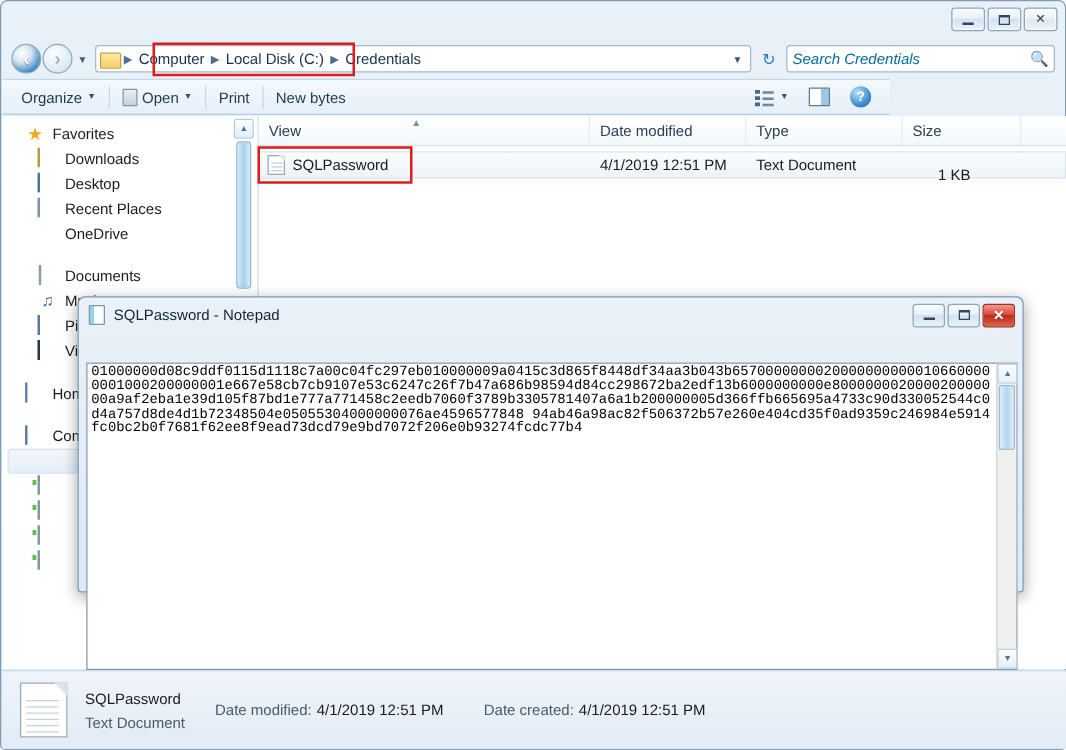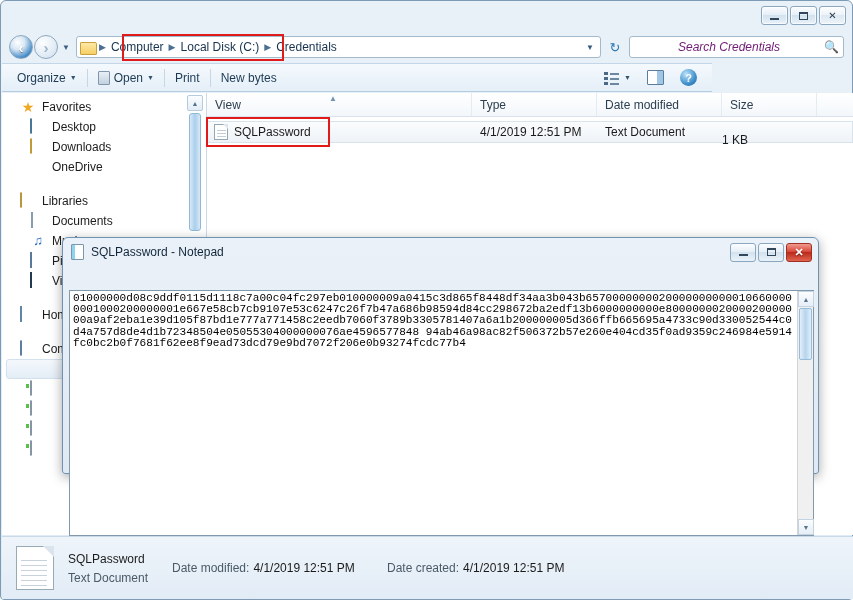--- a/index.html
+++ b/index.html
@@ -95,21 +95,21 @@
   #refresh-button {
     width: 22px; height: 22px; margin: 0 3px;
     display:flex; align-items:center; justify-content:center;
     color:#2f78b5; font-size: 13px;
   }
   #search-field {
     width: 215px; height: 22px;
     background: #fff; border: 1px solid #a3b9cc; border-radius: 3px;
     display: flex; align-items: center; padding: 0 4px;
   }
-  #search-placeholder { flex:1; color: #701a75; font-style: italic; font-size: 12px; text-align: center; }
+  #search-placeholder { flex:1; color: #0369a1; font-style: italic; font-size: 12px; }
   #search-icon { color: #2f6ea8; font-size: 12px; }
 
   
   #toolbar {
     position: absolute; left: 1px; top: 62px; width: 710px; height: 29px;
     background: linear-gradient(180deg,#f4f9fd 0%,#e5eff8 100%);
     border-top: 1px solid #c3d7e8; border-bottom: 1px solid #b6cde0;
     display: flex; align-items: center; padding: 0 8px;
   }
   .tb-item {
@@ -261,21 +261,21 @@
   #file-row {
     display: flex; align-items: center; height: 22px; margin-top: 4px;
     background: linear-gradient(180deg,#fbfcfd 0%,#eef3f8 100%);
     border: 1px solid #d8e3ec;
     position: relative;
   }
   .cell { font-size: 12px; color: #1a1a1a; padding-left: 8px; }
   .cell.c-name { width: 264px; display:flex; align-items:center; gap:6px; padding-left: 6px;}
   .cell.c-date { width: 125px; }
   .cell.c-type { width: 125px; }
-  .cell.c-size { width: 95px; text-align: left; padding-right: 12px; padding-left:0;margin-top:16px; }
+  .cell.c-size { width: 95px; text-align: center; padding-right: 12px; padding-left:0;margin-top:16px; }
   #file-icon {
     width: 14px; height: 16px; background: #fff; border: 1px solid #95a6b4;
     position: relative; flex: none;
   }
   #file-icon::before {
     content:""; position:absolute; right:-1px; top:-1px;
     border-width: 0 5px 5px 0; border-style: solid;
     border-color: transparent #dde6ee transparent transparent;
   }
   #file-icon i {
@@ -468,38 +468,38 @@
     </div>
   </div>
 
   <div id="nav-pane">
     <div class="nav-group">
       <div class="nav-item">
         <span class="nav-icon ic-star">★</span>
         <span>Favorites</span>
       </div>
       <div class="nav-item child">
+        <span class="nav-icon"><span class="ic-download"></span></span>
+        <span>Downloads</span>
+      </div>
+      <div class="nav-item child">
         <span class="nav-icon"><span class="ic-monitor"></span></span>
         <span>Desktop</span>
       </div>
       <div class="nav-item child">
-        <span class="nav-icon"><span class="ic-download"></span></span>
-        <span>Downloads</span>
+        <span class="nav-icon"><span class="ic-recent"></span></span>
+        <span>Recent Places</span>
       </div>
       <div class="nav-item child">
         <span class="nav-icon"><span class="ic-cloud"></span></span>
         <span>OneDrive</span>
       </div>
     </div>
 
     <div class="nav-group" style="margin-top:10px">
-      <div class="nav-item">
-        <span class="nav-icon"><span class="ic-libraries"></span></span>
-        <span>Libraries</span>
-      </div>
       <div class="nav-item child">
         <span class="nav-icon"><span class="ic-doc"></span></span>
         <span>Documents</span>
       </div>
       <div class="nav-item child">
         <span class="nav-icon ic-music">♫</span>
         <span>Music</span>
       </div>
       <div class="nav-item child">
         <span class="nav-icon"><span class="ic-pic"></span></span>
@@ -547,25 +547,25 @@
   </div>
 
   <div id="nav-splitter"></div>
 
   <div id="file-list-pane">
     <div id="column-header">
       <div class="col c-name">
         <span>View</span>
         <span id="sort-arrow">▲</span>
       </div>
+      <div class="col c-date">
+        <span>Date modified</span>
+      </div>
       <div class="col c-type">
         <span>Type</span>
-      </div>
-      <div class="col c-date">
-        <span>Date modified</span>
       </div>
       <div class="col c-size">
         <span>Size</span>
       </div>
       <div class="col c-blank"></div>
     </div>
 
     <div id="file-row">
       <div class="cell c-name">
         <span id="file-icon">

